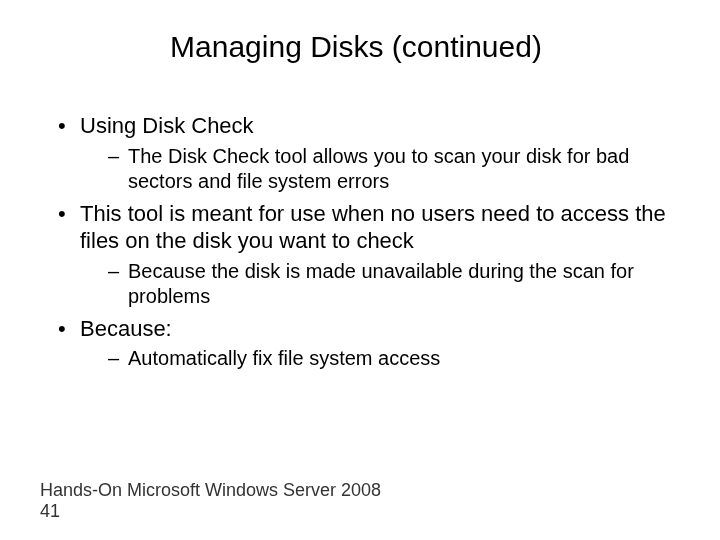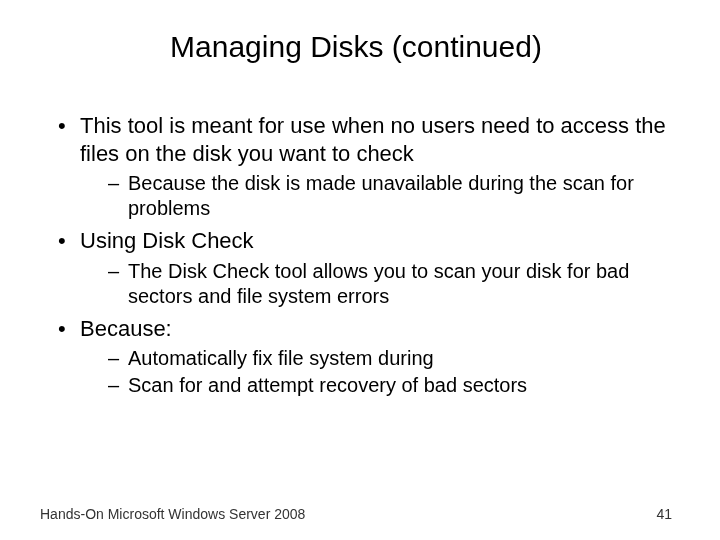--- a/index.html
+++ b/index.html
@@ -58,64 +58,62 @@
     content: "–";
     position: absolute;
     left: 0;
     top: 0;
   }
   .footer {
     position: absolute;
     bottom: 18px;
     left: 40px;
     right: 40px;
-    font-size: 14px;
+    font-size: 18px;
     color: #333;
     display: flex;
     justify-content: space-between;
     align-items: baseline;
+    flex-direction: column;
   }
   .footer .pagenum { color: #333; }
 </style>
 </head>
 <body>
 
 <div class="slide">
 
   <h1 class="title">Managing Disks (continued)</h1>
 
   <div class="content">
     <ul class="level1">
 
       <li>
+        <span>Using Disk Check</span>
+        <ul class="level2">
+          <li>
+            <span>The Disk Check tool allows you to scan your disk for bad sectors and file system errors</span>
+          </li>
+        </ul>
+      </li>
+
+      <li>
         <span>This tool is meant for use when no users need to access the files on the disk you want to check</span>
         <ul class="level2">
           <li>
             <span>Because the disk is made unavailable during the scan for problems</span>
           </li>
         </ul>
       </li>
 
       <li>
-        <span>Using Disk Check</span>
-        <ul class="level2">
-          <li>
-            <span>The Disk Check tool allows you to scan your disk for bad sectors and file system errors</span>
-          </li>
-        </ul>
-      </li>
-
-      <li>
         <span>Because:</span>
         <ul class="level2">
           <li>
-            <span>Automatically fix file system during</span>
-          </li>
-          <li>
-            <span>Scan for and attempt recovery of bad sectors</span>
+            <span>Automatically fix file system access</span>
           </li>
         </ul>
       </li>
 
     </ul>
   </div>
 
   <div class="footer">
     <span>Hands-On Microsoft Windows Server 2008</span>
     <span class="pagenum">41</span>

